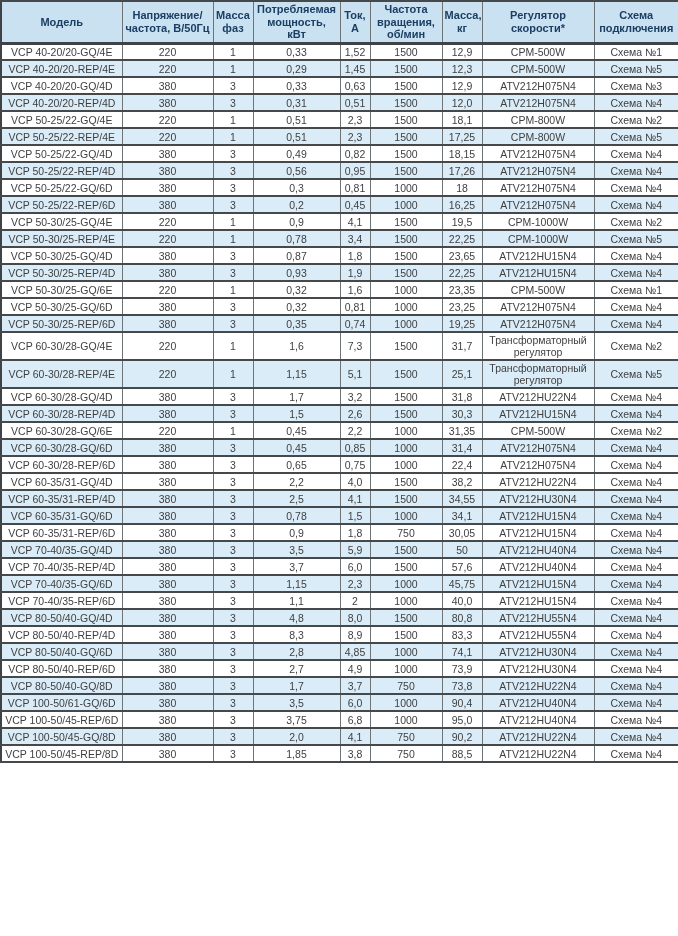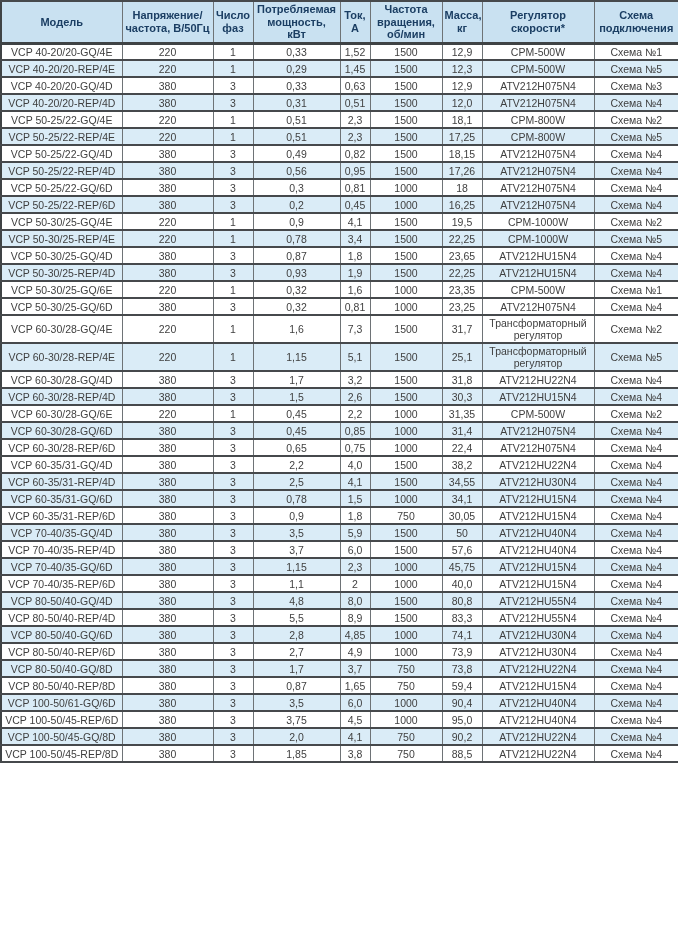--- a/index.html
+++ b/index.html
@@ -67,21 +67,21 @@
       <col style="width:72px">
       <col style="width:40px">
       <col style="width:112px">
       <col style="width:85px">
     </colgroup>
     <thead>
       <tr>
         <th>Модель</th>
         <th>Напряжение/
 частота, В/50Гц</th>
-        <th>Число
+        <th>Масса
 фаз</th>
         <th>Потребляемая
 мощность,
 кВт</th>
         <th>Ток,
 А</th>
         <th>Частота
 вращения,
 об/мин</th>
         <th>Масса,
@@ -262,20 +262,31 @@
           <td>VCP 50-30/25-GQ/6D</td>
           <td>380</td>
           <td>3</td>
           <td>0,32</td>
           <td>0,81</td>
           <td>1000</td>
           <td>23,25</td>
           <td>ATV212H075N4</td>
           <td>Схема №4</td>
         </tr>
+        <tr class="shaded">
+          <td>VCP 50-30/25-REP/6D</td>
+          <td>380</td>
+          <td>3</td>
+          <td>0,35</td>
+          <td>0,74</td>
+          <td>1000</td>
+          <td>19,25</td>
+          <td>ATV212H075N4</td>
+          <td>Схема №4</td>
+        </tr>
         <tr class="tall">
           <td>VCP 60-30/28-GQ/4E</td>
           <td>220</td>
           <td>1</td>
           <td>1,6</td>
           <td>7,3</td>
           <td>1500</td>
           <td>31,7</td>
           <td>Трансформаторный регулятор</td>
           <td>Схема №2</td>
@@ -442,21 +453,21 @@
           <td>8,0</td>
           <td>1500</td>
           <td>80,8</td>
           <td>ATV212HU55N4</td>
           <td>Схема №4</td>
         </tr>
         <tr>
           <td>VCP 80-50/40-REP/4D</td>
           <td>380</td>
           <td>3</td>
-          <td>5,5</td>
+          <td>8,3</td>
           <td>8,9</td>
           <td>1500</td>
           <td>83,3</td>
           <td>ATV212HU55N4</td>
           <td>Схема №4</td>
         </tr>
         <tr class="shaded">
           <td>VCP 80-50/40-GQ/6D</td>
           <td>380</td>
           <td>3</td>
@@ -482,48 +493,37 @@
           <td>VCP 80-50/40-GQ/8D</td>
           <td>380</td>
           <td>3</td>
           <td>1,7</td>
           <td>3,7</td>
           <td>750</td>
           <td>73,8</td>
           <td>ATV212HU22N4</td>
           <td>Схема №4</td>
         </tr>
-        <tr>
-          <td>VCP 80-50/40-REP/8D</td>
-          <td>380</td>
-          <td>3</td>
-          <td>0,87</td>
-          <td>1,65</td>
-          <td>750</td>
-          <td>59,4</td>
-          <td>ATV212HU15N4</td>
-          <td>Схема №4</td>
-        </tr>
         <tr class="shaded">
           <td>VCP 100-50/61-GQ/6D</td>
           <td>380</td>
           <td>3</td>
           <td>3,5</td>
           <td>6,0</td>
           <td>1000</td>
           <td>90,4</td>
           <td>ATV212HU40N4</td>
           <td>Схема №4</td>
         </tr>
         <tr>
           <td>VCP 100-50/45-REP/6D</td>
           <td>380</td>
           <td>3</td>
           <td>3,75</td>
-          <td>4,5</td>
+          <td>6,8</td>
           <td>1000</td>
           <td>95,0</td>
           <td>ATV212HU40N4</td>
           <td>Схема №4</td>
         </tr>
         <tr class="shaded">
           <td>VCP 100-50/45-GQ/8D</td>
           <td>380</td>
           <td>3</td>
           <td>2,0</td>

